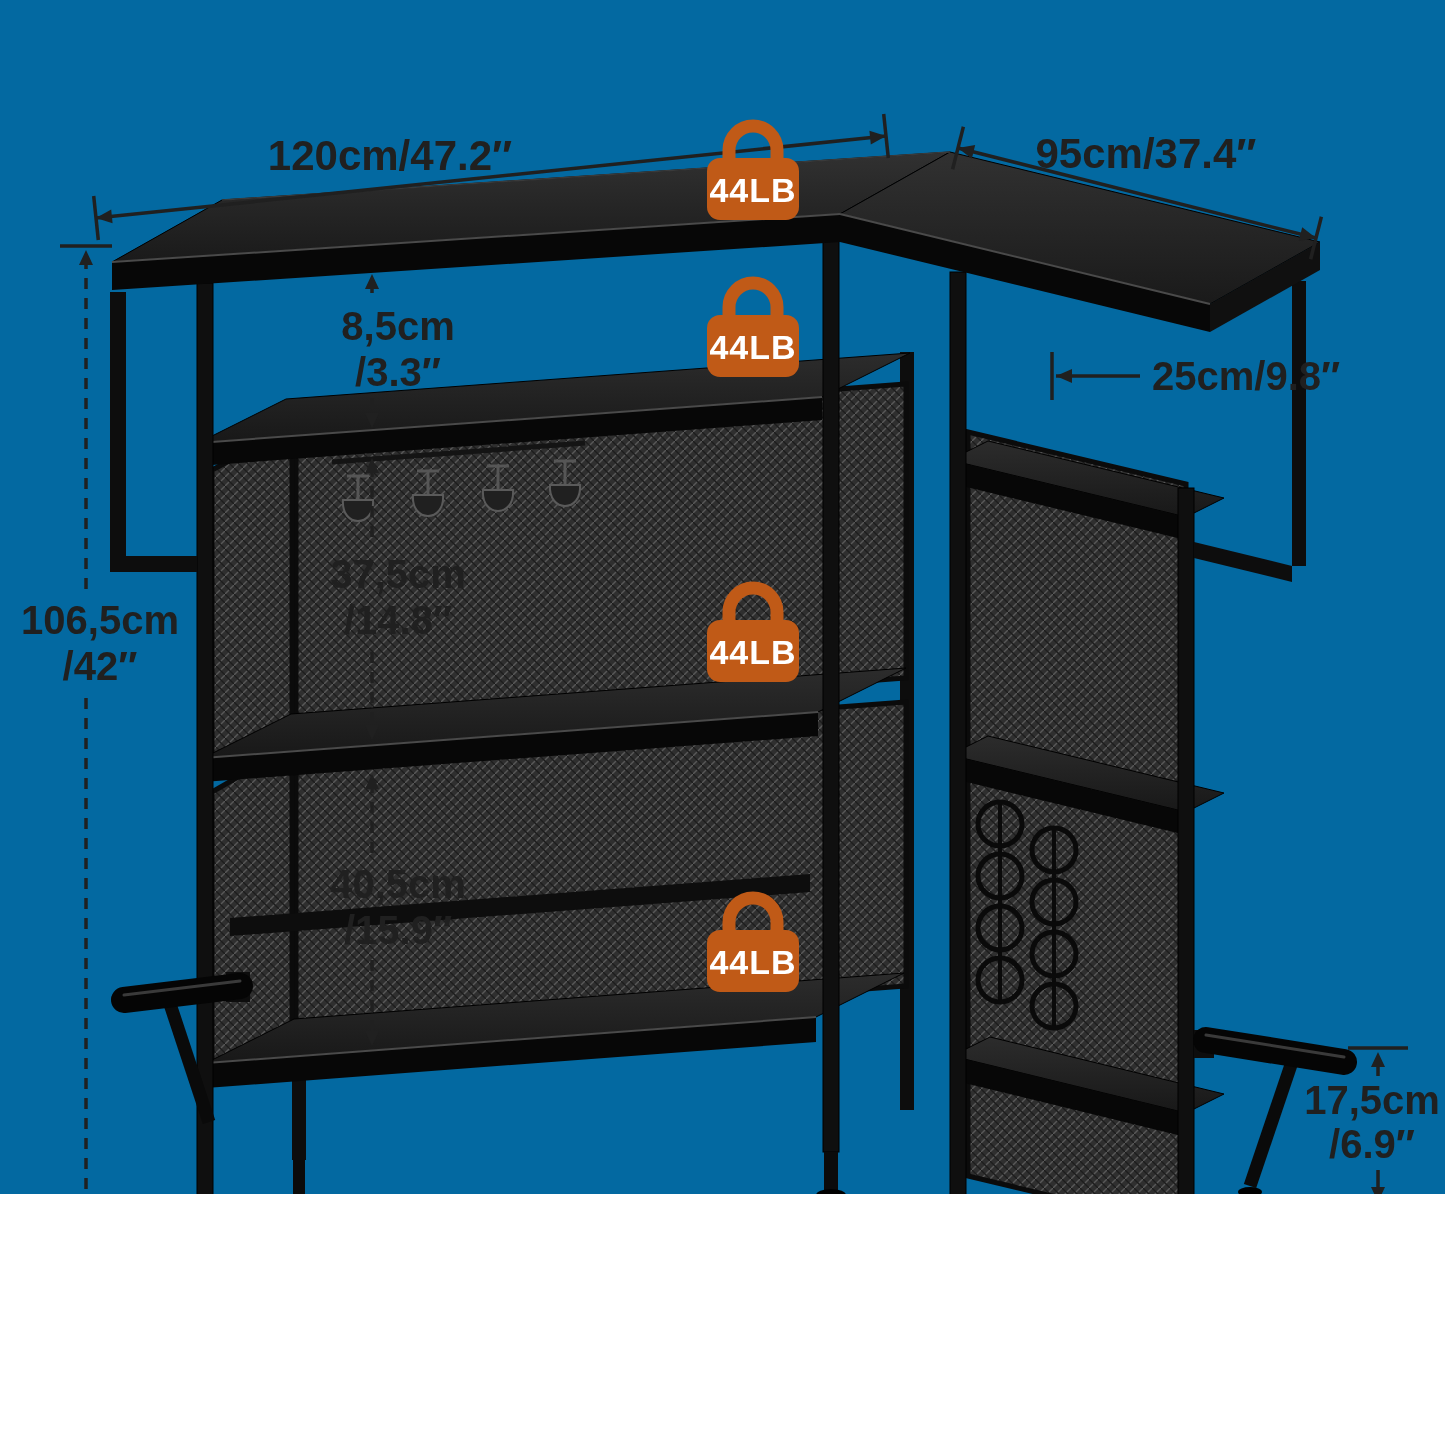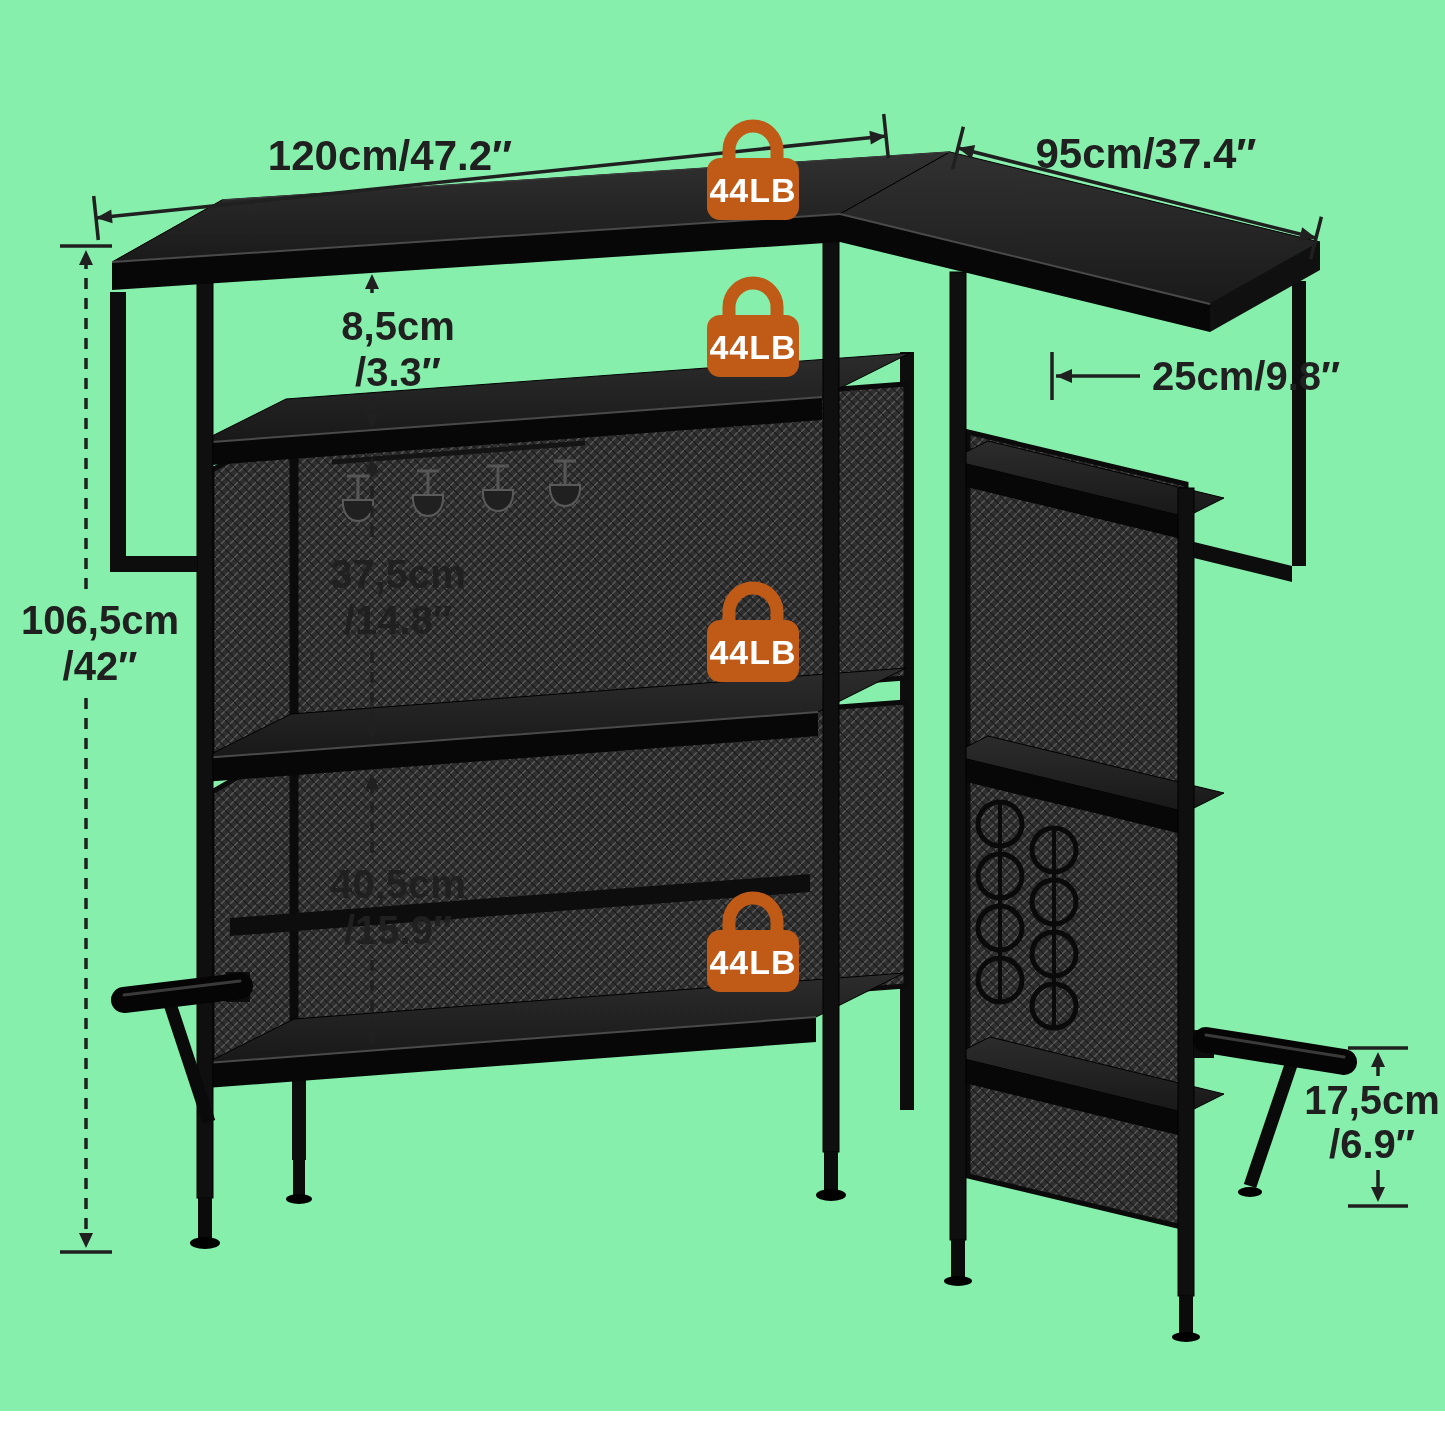--- a/index.html
+++ b/index.html
@@ -1,16 +1,16 @@
 <!DOCTYPE html>
 <html><head>
 <meta charset="utf-8">
 <style>
   html,body{margin:0;padding:0;background:#ffffff;}
-  .stage{width:1445px;height:1411px;position:relative;background:#86efac;overflow:hidden;}
+  .stage{width:1445px;height:1194px;position:relative;background:#0369a1;overflow:hidden;}
   svg{display:block;}
   .dim{font:700 40px "Liberation Sans",sans-serif;fill:#202020;}
   .dim-lg{font:700 42px "Liberation Sans",sans-serif;fill:#202020;}
   .badge-t{font:700 34px "Liberation Sans",sans-serif;fill:#ffffff;letter-spacing:1px;}
   .dline{stroke:#202020;stroke-width:3.5;fill:none;}
   .ddash{stroke:#202020;stroke-width:3.5;fill:none;stroke-dasharray:11 9;}
   .dhead{fill:#202020;stroke:none;}
 </style>
 </head>
 <body>

